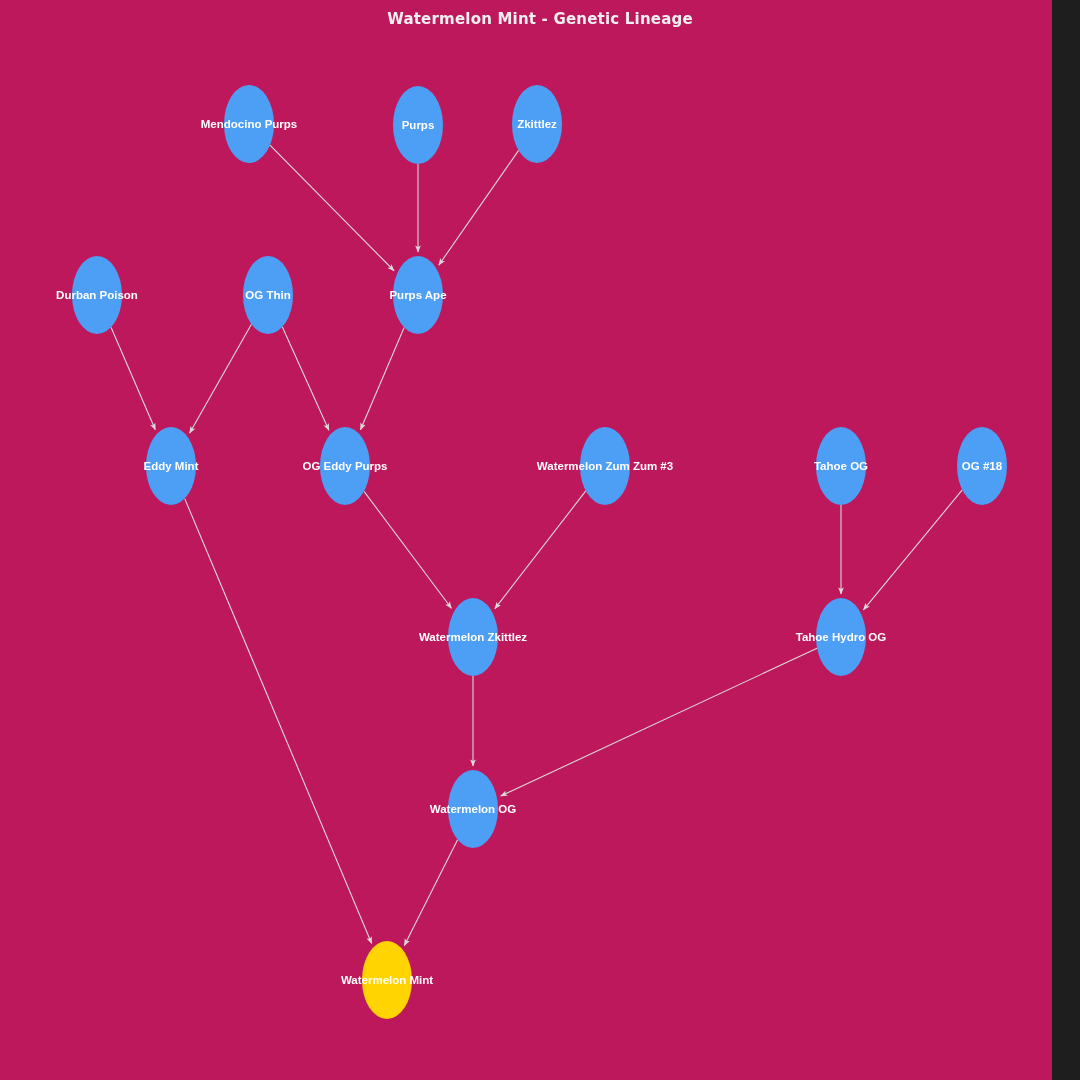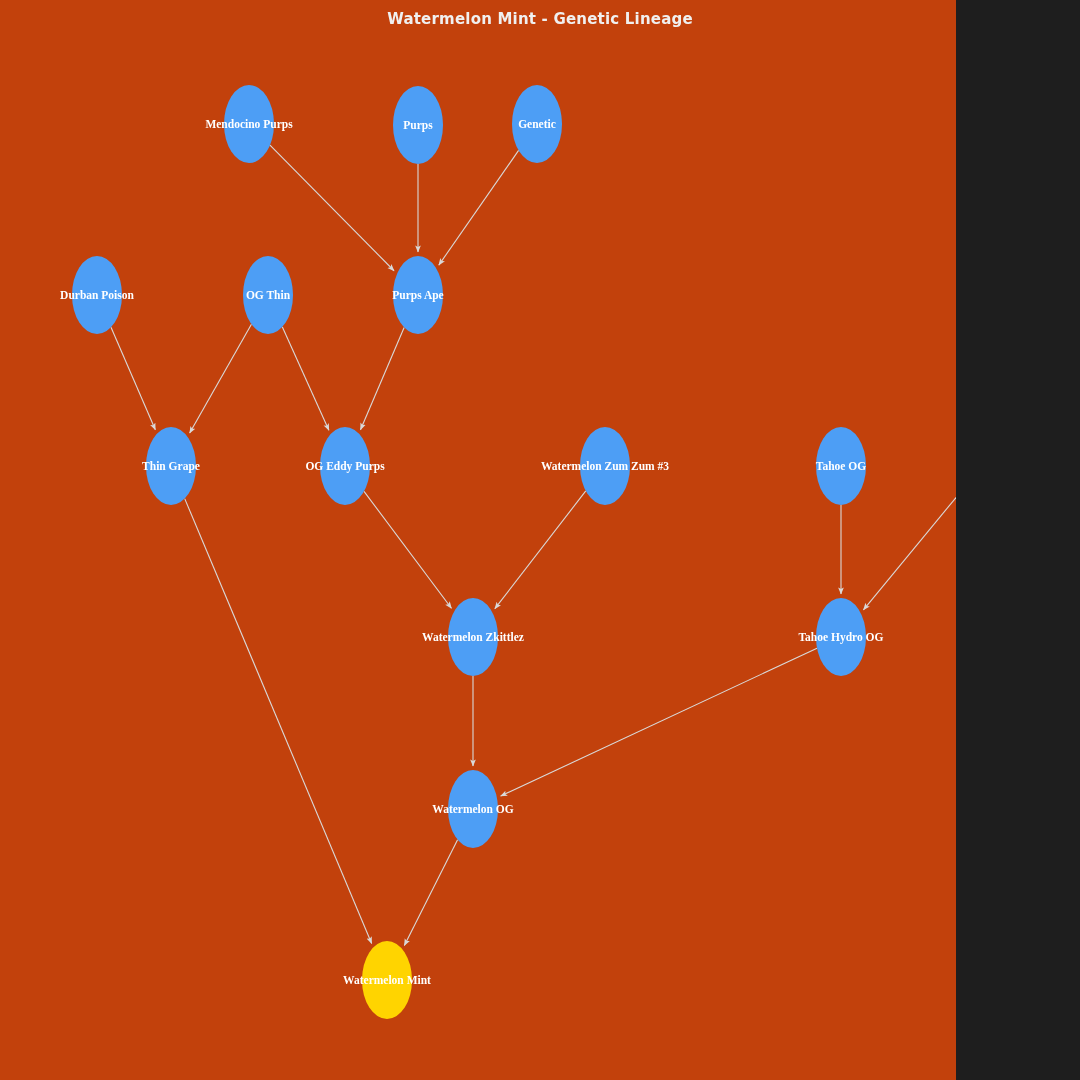--- a/index.html
+++ b/index.html
@@ -3,23 +3,23 @@
 <meta charset="utf-8">
 <title>Watermelon Mint - Genetic Lineage</title>
 <style>
   html, body {
     margin: 0;
     padding: 0;
     background: #1e1e1e;
   }
   #app {
     position: relative;
-    width: 956px;
+    width: 1052px;
     height: 1080px;
-    background: #c2410c;
+    background: #be185d;
     overflow: hidden;
     font-family: "DejaVu Sans", sans-serif;
   }
   #graph-title {
     position: absolute;
     left: 0;
     top: 10px;
     width: 1080px;
     text-align: center;
     color: #f0f0f0;
@@ -60,21 +60,21 @@
   }
   .node.highlight .node-ellipse {
     background: #ffd400;
   }
   .node-label {
     position: absolute;
     left: 50%;
     top: 50%;
     transform: translate(-50%, -50%);
     color: #ffffff;
-    font-family: Liberation Serif, serif;
+    font-family: Liberation Sans, sans-serif;
     font-size: 11.5px;
     font-weight: bold;
     white-space: nowrap;
     text-align: center;
     pointer-events: none;
   }
 </style>
 </head>
 <body>
 
@@ -109,37 +109,37 @@
       <div class="node" style="left: 249px; top: 124px;">
         <div class="node-ellipse"></div>
         <div class="node-label">Mendocino Purps</div>
       </div>
       <div class="node" style="left: 418px; top: 125px;">
         <div class="node-ellipse"></div>
         <div class="node-label">Purps</div>
       </div>
       <div class="node" style="left: 537px; top: 124px;">
         <div class="node-ellipse"></div>
-        <div class="node-label">Genetic</div>
+        <div class="node-label">Zkittlez</div>
       </div>
       <div class="node" style="left: 97px; top: 295px;">
         <div class="node-ellipse"></div>
         <div class="node-label">Durban Poison</div>
       </div>
       <div class="node" style="left: 268px; top: 295px;">
         <div class="node-ellipse"></div>
         <div class="node-label">OG Thin</div>
       </div>
       <div class="node" style="left: 418px; top: 295px;">
         <div class="node-ellipse"></div>
         <div class="node-label">Purps Ape</div>
       </div>
       <div class="node" style="left: 171px; top: 466px;">
         <div class="node-ellipse"></div>
-        <div class="node-label">Thin Grape</div>
+        <div class="node-label">Eddy Mint</div>
       </div>
       <div class="node" style="left: 345px; top: 466px;">
         <div class="node-ellipse"></div>
         <div class="node-label">OG Eddy Purps</div>
       </div>
       <div class="node" style="left: 605px; top: 466px;">
         <div class="node-ellipse"></div>
         <div class="node-label">Watermelon Zum Zum #3</div>
       </div>
       <div class="node" style="left: 841px; top: 466px;">

